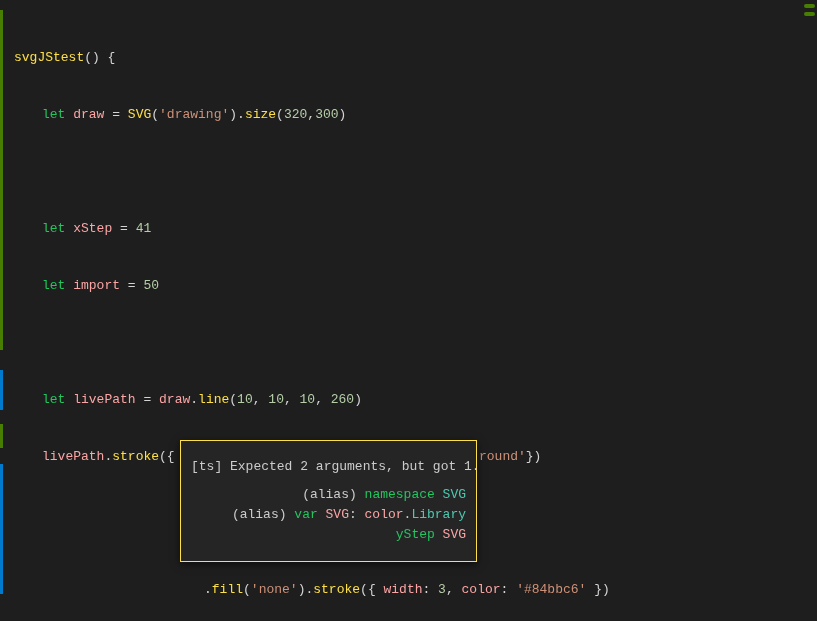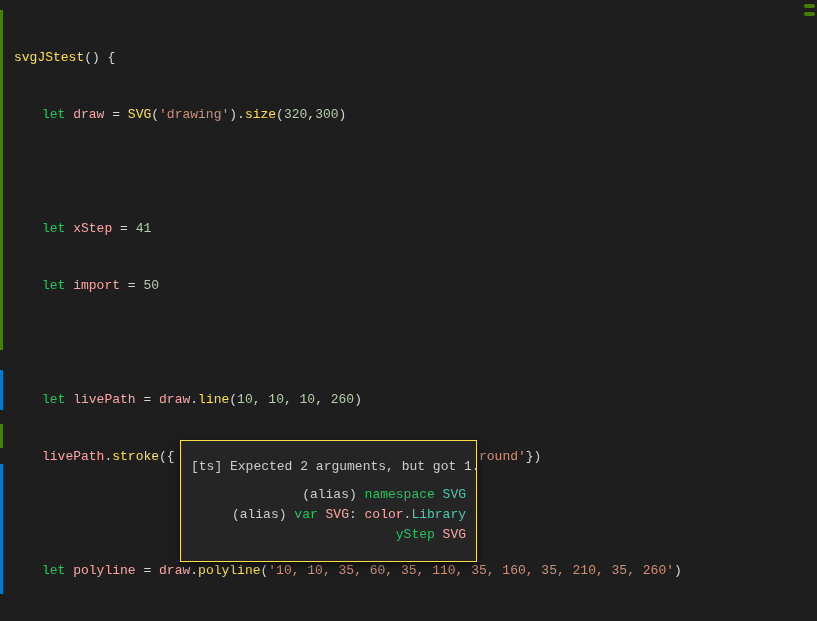--- a/index.html
+++ b/index.html
@@ -88,21 +88,20 @@
 <div class="line pad1"><span class="kw">let</span><span> </span><span class="id">import</span><span> = </span><span class="num">50</span></div>
 
 <div class="line">&nbsp;</div>
 
 <div class="line pad1"><span class="kw">let</span><span> </span><span class="id">livePath</span><span> = </span><span class="id">draw</span><span class="pun">.</span><span class="fn">line</span><span class="pun">(</span><span class="num">10</span><span>, </span><span class="num">10</span><span>, </span><span class="num">10</span><span>, </span><span class="num">260</span><span class="pun">)</span></div>
 
 <div class="line pad1"><span class="id">livePath</span><span class="pun">.</span><span class="fn">stroke</span><span class="pun">({ </span><span class="id">color</span><span class="pun">: </span><span class="str">'#8eb021'</span><span class="pun">, </span><span class="id">width</span><span class="pun">: </span><span class="num">3</span><span class="pun">, </span><span class="id">linecap</span><span class="pun">: </span><span class="str">'round'</span><span class="pun">})</span></div>
 
 <div class="line">&nbsp;</div>
 
-<div class="line pad1"><span class="kw">let</span><span> </span><span class="id">polyline</span><span> = </span><span class="id">draw</span><span class="pun">.</span><span class="fn">polyline</span><span class="pun">(</span><span class="str">'10, 10, 35, 60, 35, 110, 35, 160, 35, 210, 35, 260'</span><span class="pun">)</span></div>
 
 <div class="line padchain"><span class="pun">.</span><span class="fn">fill</span><span class="pun">(</span><span class="str">'none'</span><span class="pun">).</span><span class="fn">stroke</span><span class="pun">({ </span><span class="id">width</span><span class="pun">: </span><span class="num">3</span><span class="pun">, </span><span class="id">color</span><span class="pun">: </span><span class="str">'#84bbc6'</span><span class="pun"> })</span></div>
 
 
 
 
 
 
 
 

